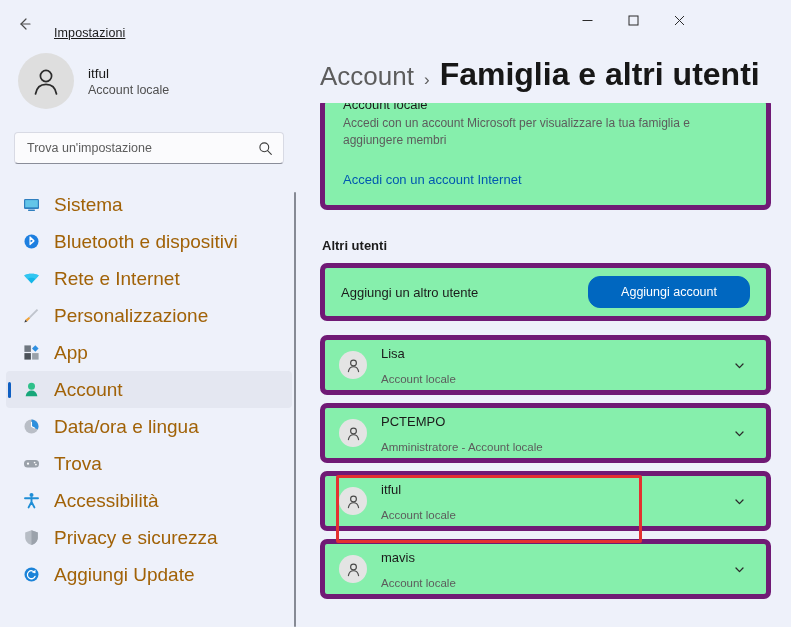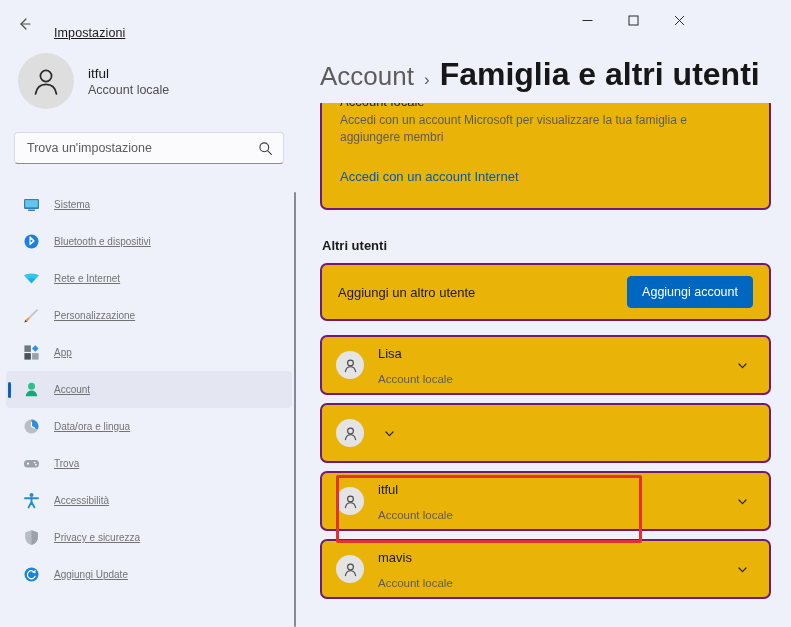--- a/index.html
+++ b/index.html
@@ -135,21 +135,21 @@
     width: 3px; height: 16px;
     border-radius: 2px;
     background: #0f5fc2;
   }
   .nav-icon {
     width: 18px; height: 18px;
     flex: 0 0 18px;
     display: flex; align-items: center; justify-content: center;
   }
   .nav-icon svg { display: block; }
-  .nav-label { font-size: 10px; color: #737373; text-decoration: underline; }
+  .nav-label { font-size: 19px; color: #a16207; }
 
   
   .side-scroll {
     position: absolute;
     right: 6px;
     top: 152px;
     width: 2px;
     height: 435px;
     background: #868a94;
     border-radius: 1px;
@@ -188,22 +188,22 @@
     font-weight: 700;
   }
 
   .content {
     position: relative;
     padding: 0 20px 0 18px;
     margin-top: -6px;
   }
 
   .card {
-    background: #eab308;
-    border: 2px solid #701a75;
+    background: #86efac;
+    border: 5px solid #701a75;
     border-radius: 7px;
   }
 
   
   .card-msaccount {
     padding: 0 18px 16px 18px;
     margin-top: 0;
     height: 113px;
     overflow: hidden;
     position: relative;
@@ -243,24 +243,24 @@
     justify-content: space-between;
     padding: 0 16px;
     height: 58px;
     margin-bottom: 14px;
   }
   .add-label { font-size: 13px; color: #1b1b1b; }
   .btn-accent {
     background: #0067c0;
     color: #ffffff;
     border: 1px solid #0067c0;
-    border-radius: 4px;
+    border-radius: 12px;
     font-family: inherit;
     font-size: 12.5px;
-    padding: 8px 14px;
+    padding: 8px 32px;
     cursor: default;
   }
 
   .user-row {
     display: flex;
     align-items: center;
     height: 60px;
     padding: 0 16px 0 14px;
     margin-bottom: 8px;
     gap: 14px;
@@ -535,20 +535,24 @@
 
       <div class="card user-row">
         <span class="avatar-sm">
           <span>
             <svg width="17" height="17" viewBox="0 0 17 17" fill="none" stroke="#4a4a4a" stroke-width="1.15">
               <circle cx="8.5" cy="6" r="2.9"></circle>
               <path d="M3.4 14.6 C4 11.3 6 9.7 8.5 9.7 C11 9.7 13 11.3 13.6 14.6" stroke-linecap="round"></path>
             </svg>
           </span>
         </span>
+        <span class="user-text">
+          <span class="user-name">PCTEMPO</span>
+          <span class="user-sub">Amministratore - Account locale</span>
+        </span>
         <span class="chevron">
           <svg width="13" height="13" viewBox="0 0 13 13" fill="none" stroke="currentColor" stroke-width="1.3">
             <path d="M3 5 L6.5 8.6 L10 5" stroke-linecap="round" stroke-linejoin="round"></path>
           </svg>
         </span>
       </div>
 
       <div class="card user-row">
         <span class="avatar-sm">
           <span>

